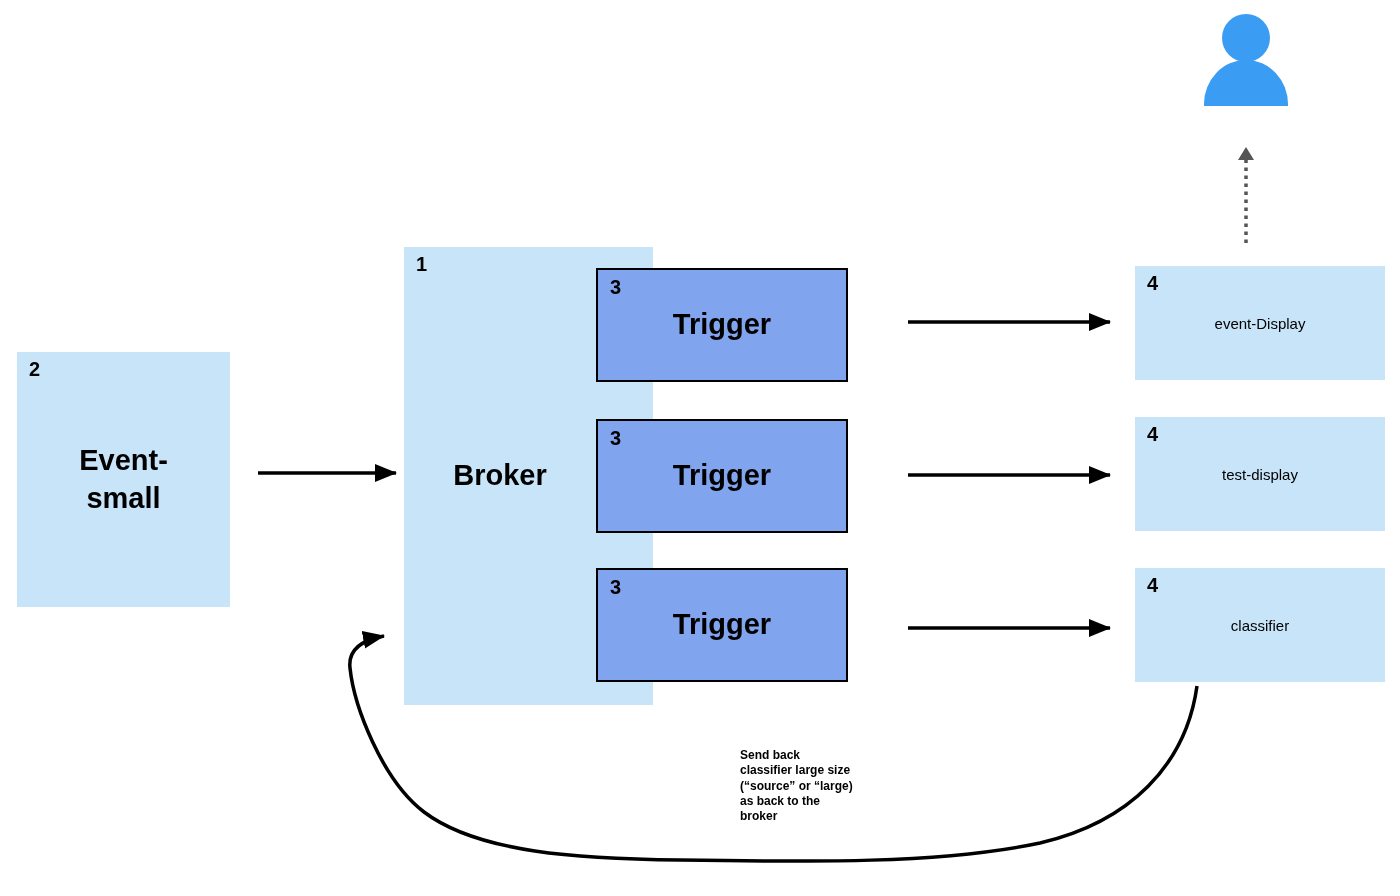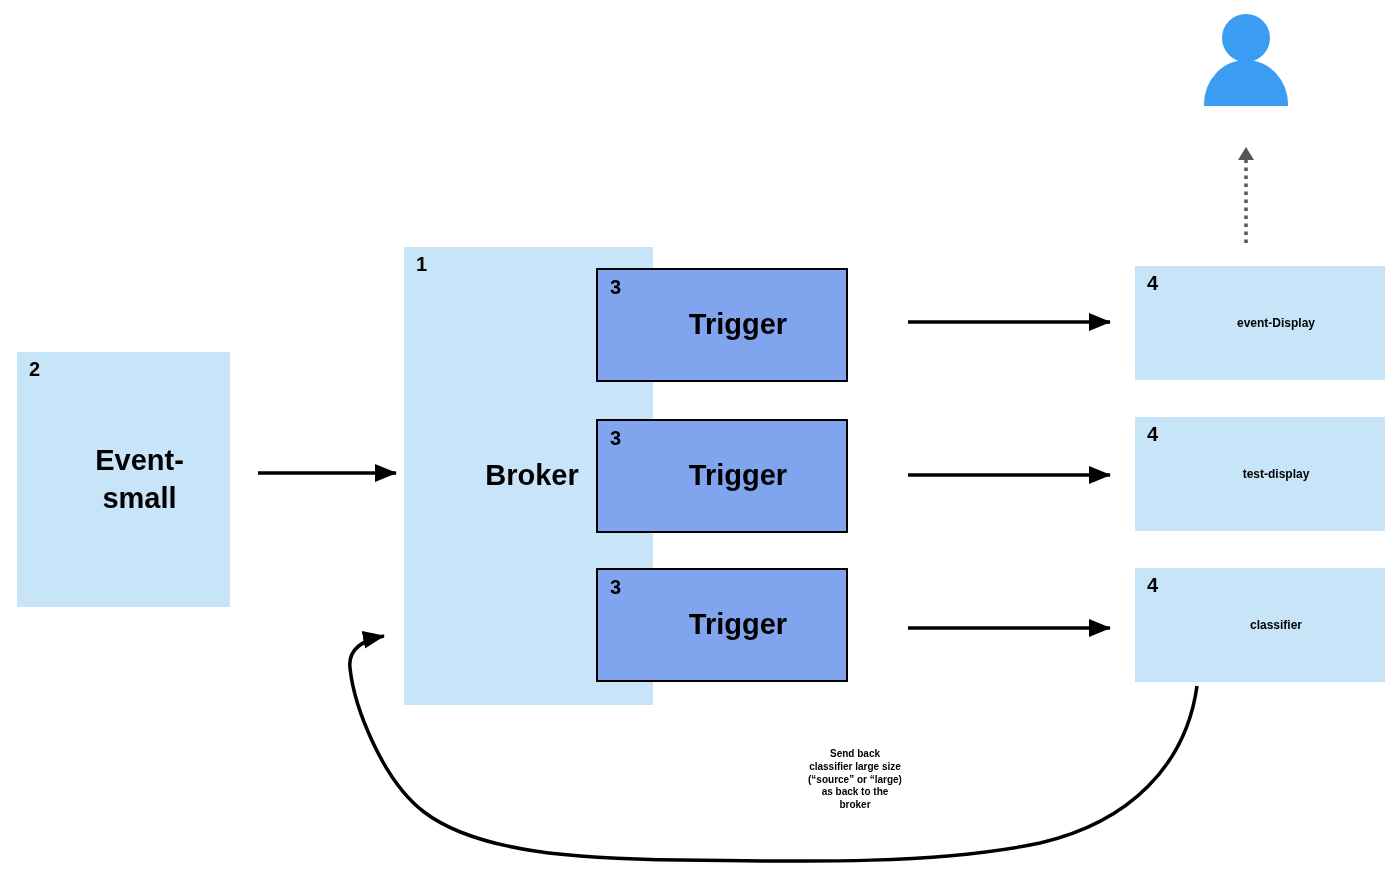--- a/index.html
+++ b/index.html
@@ -23,31 +23,29 @@
     color: #000000;
   }
   .center-label {
     position: absolute;
     inset: 0;
     display: flex;
     align-items: center;
     justify-content: center;
     text-align: center;
     color: #000000;
-    padding-left: 32px;
   }
   .big-label { font-size: 29px; font-weight: 700; line-height: 1.3; }
-  .small-label { font-size: 12px; font-weight: 700; }
+  .small-label { font-size: 15px; font-weight: 400; }
   .note {
     position: absolute;
     left: 740px;
     top: 748px;
     width: 230px;
-    text-align: center;
-    font-size: 10px;
+    font-size: 12px;
     font-weight: 700;
     line-height: 1.28;
     color: #000000;
   }
   svg.overlay {
     position: absolute;
     left: 0; top: 0;
     width: 1400px; height: 896px;
     pointer-events: none;
   }

